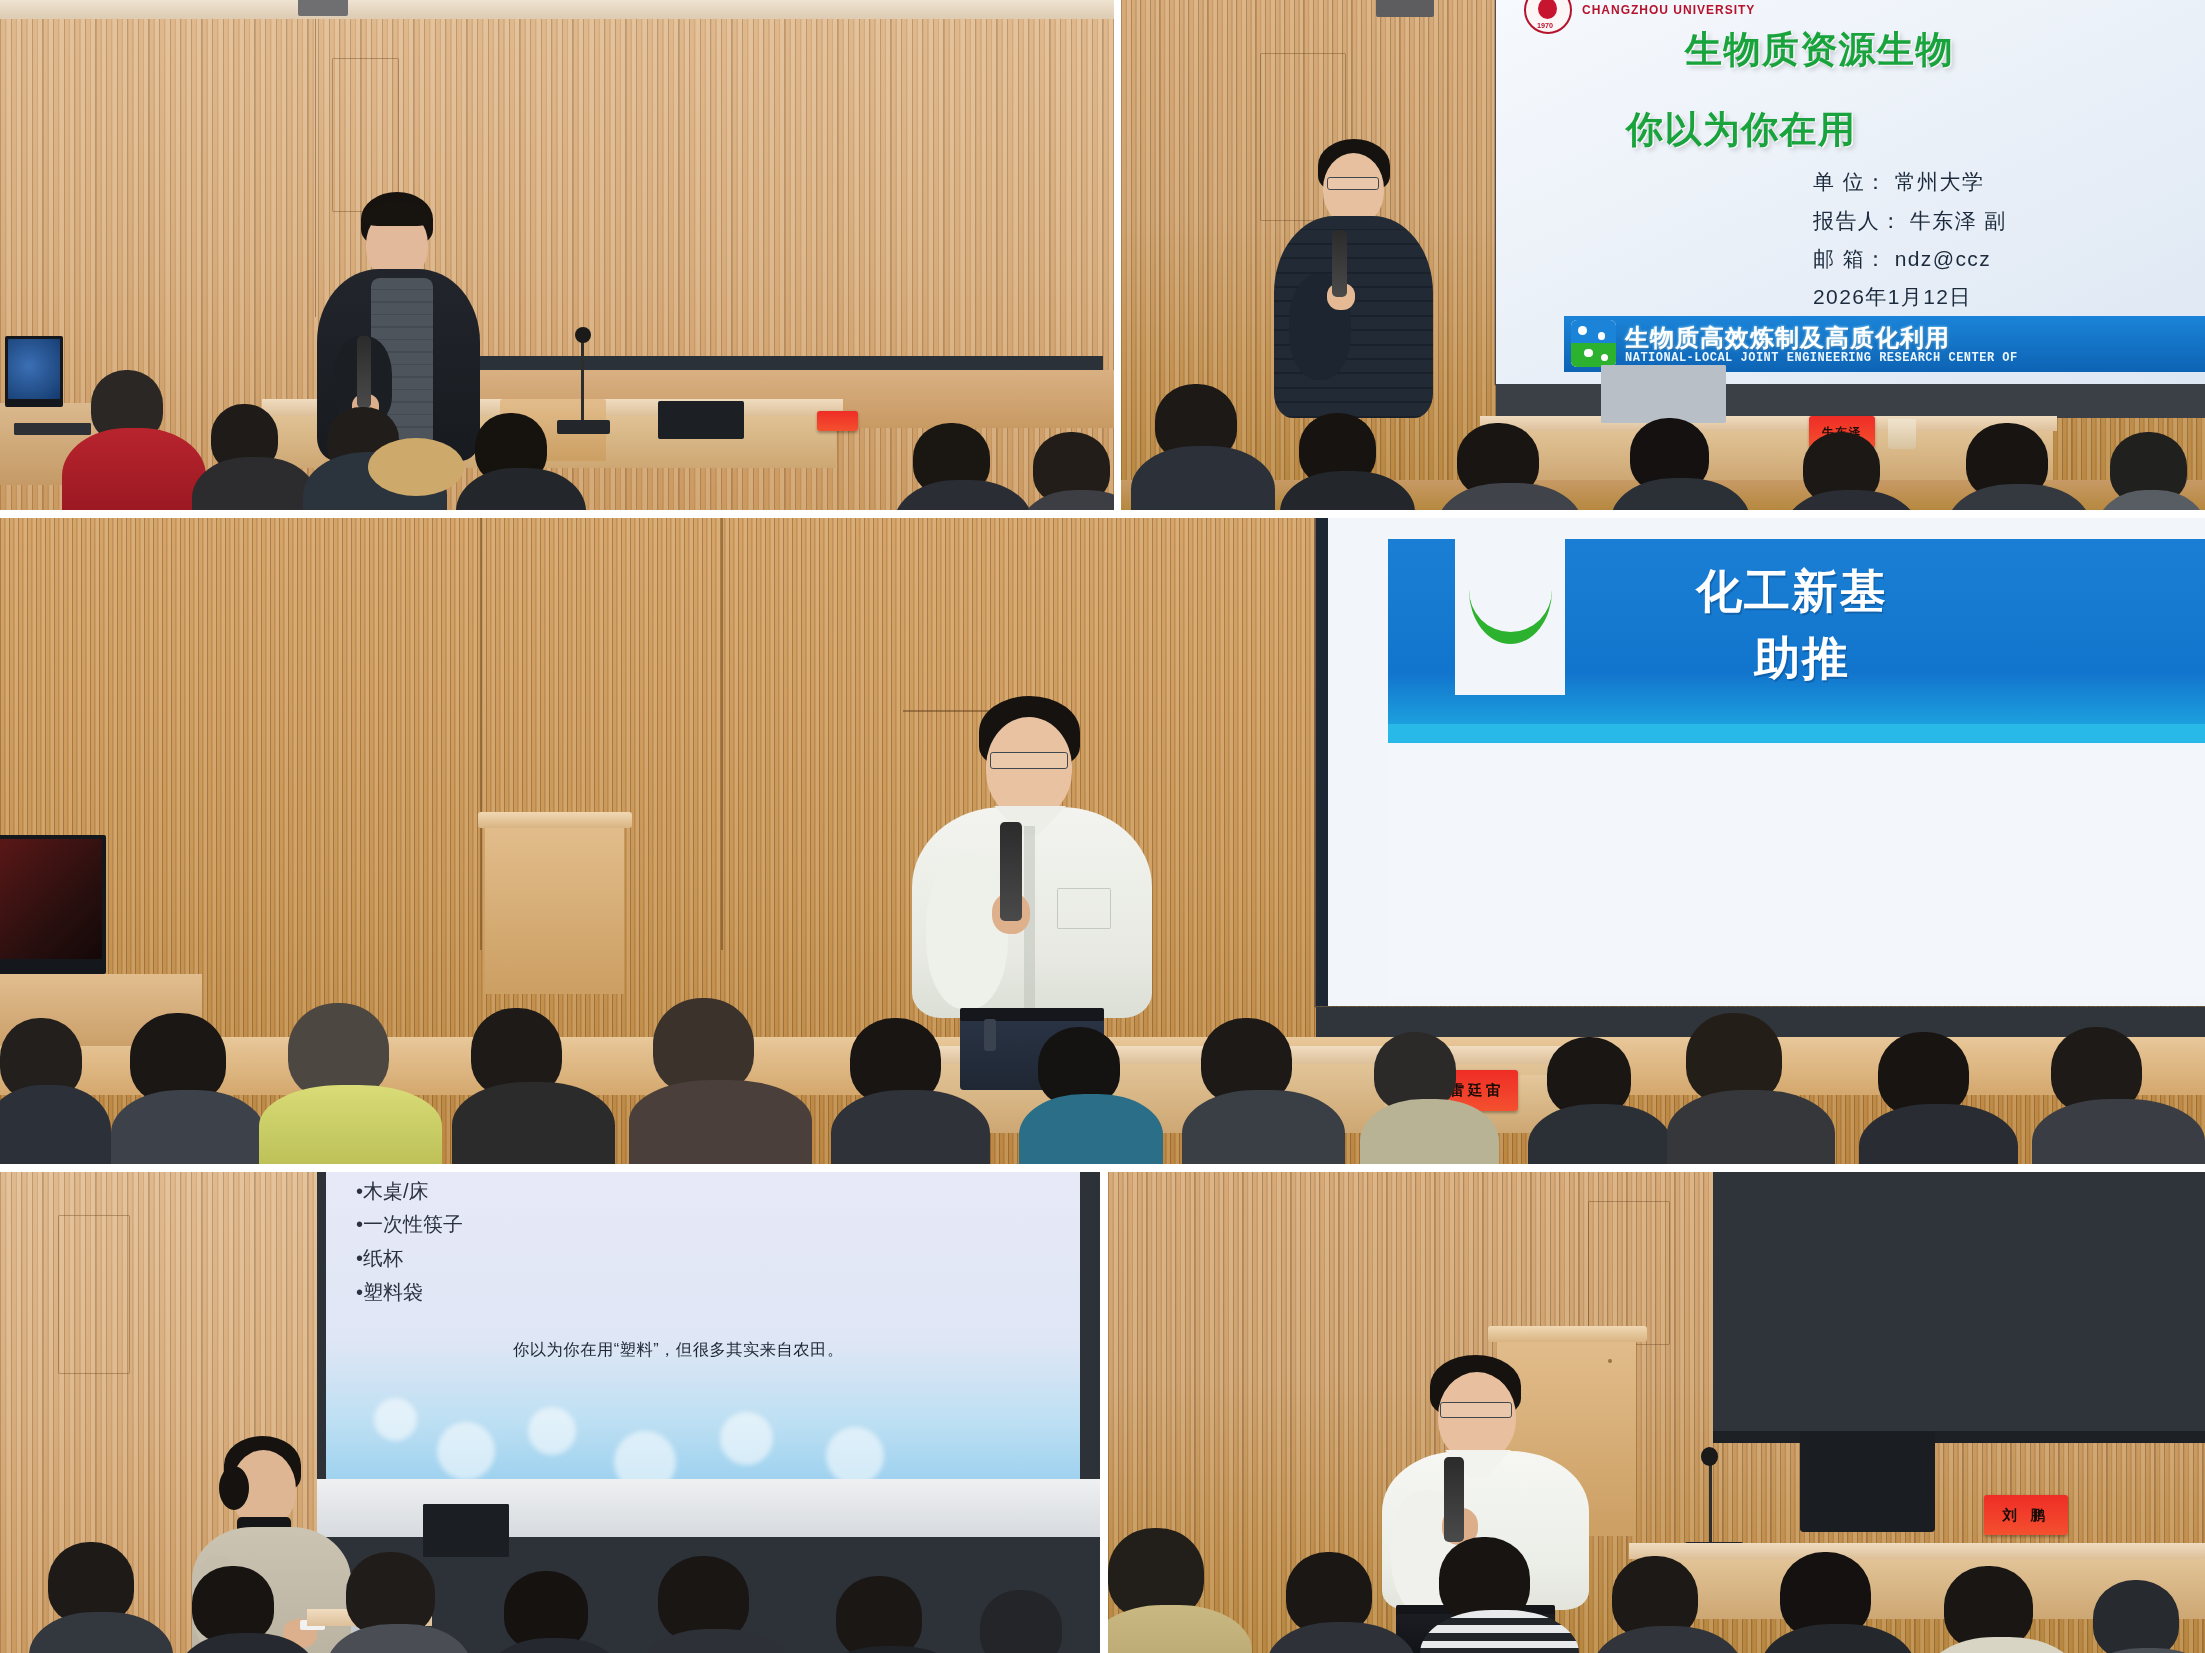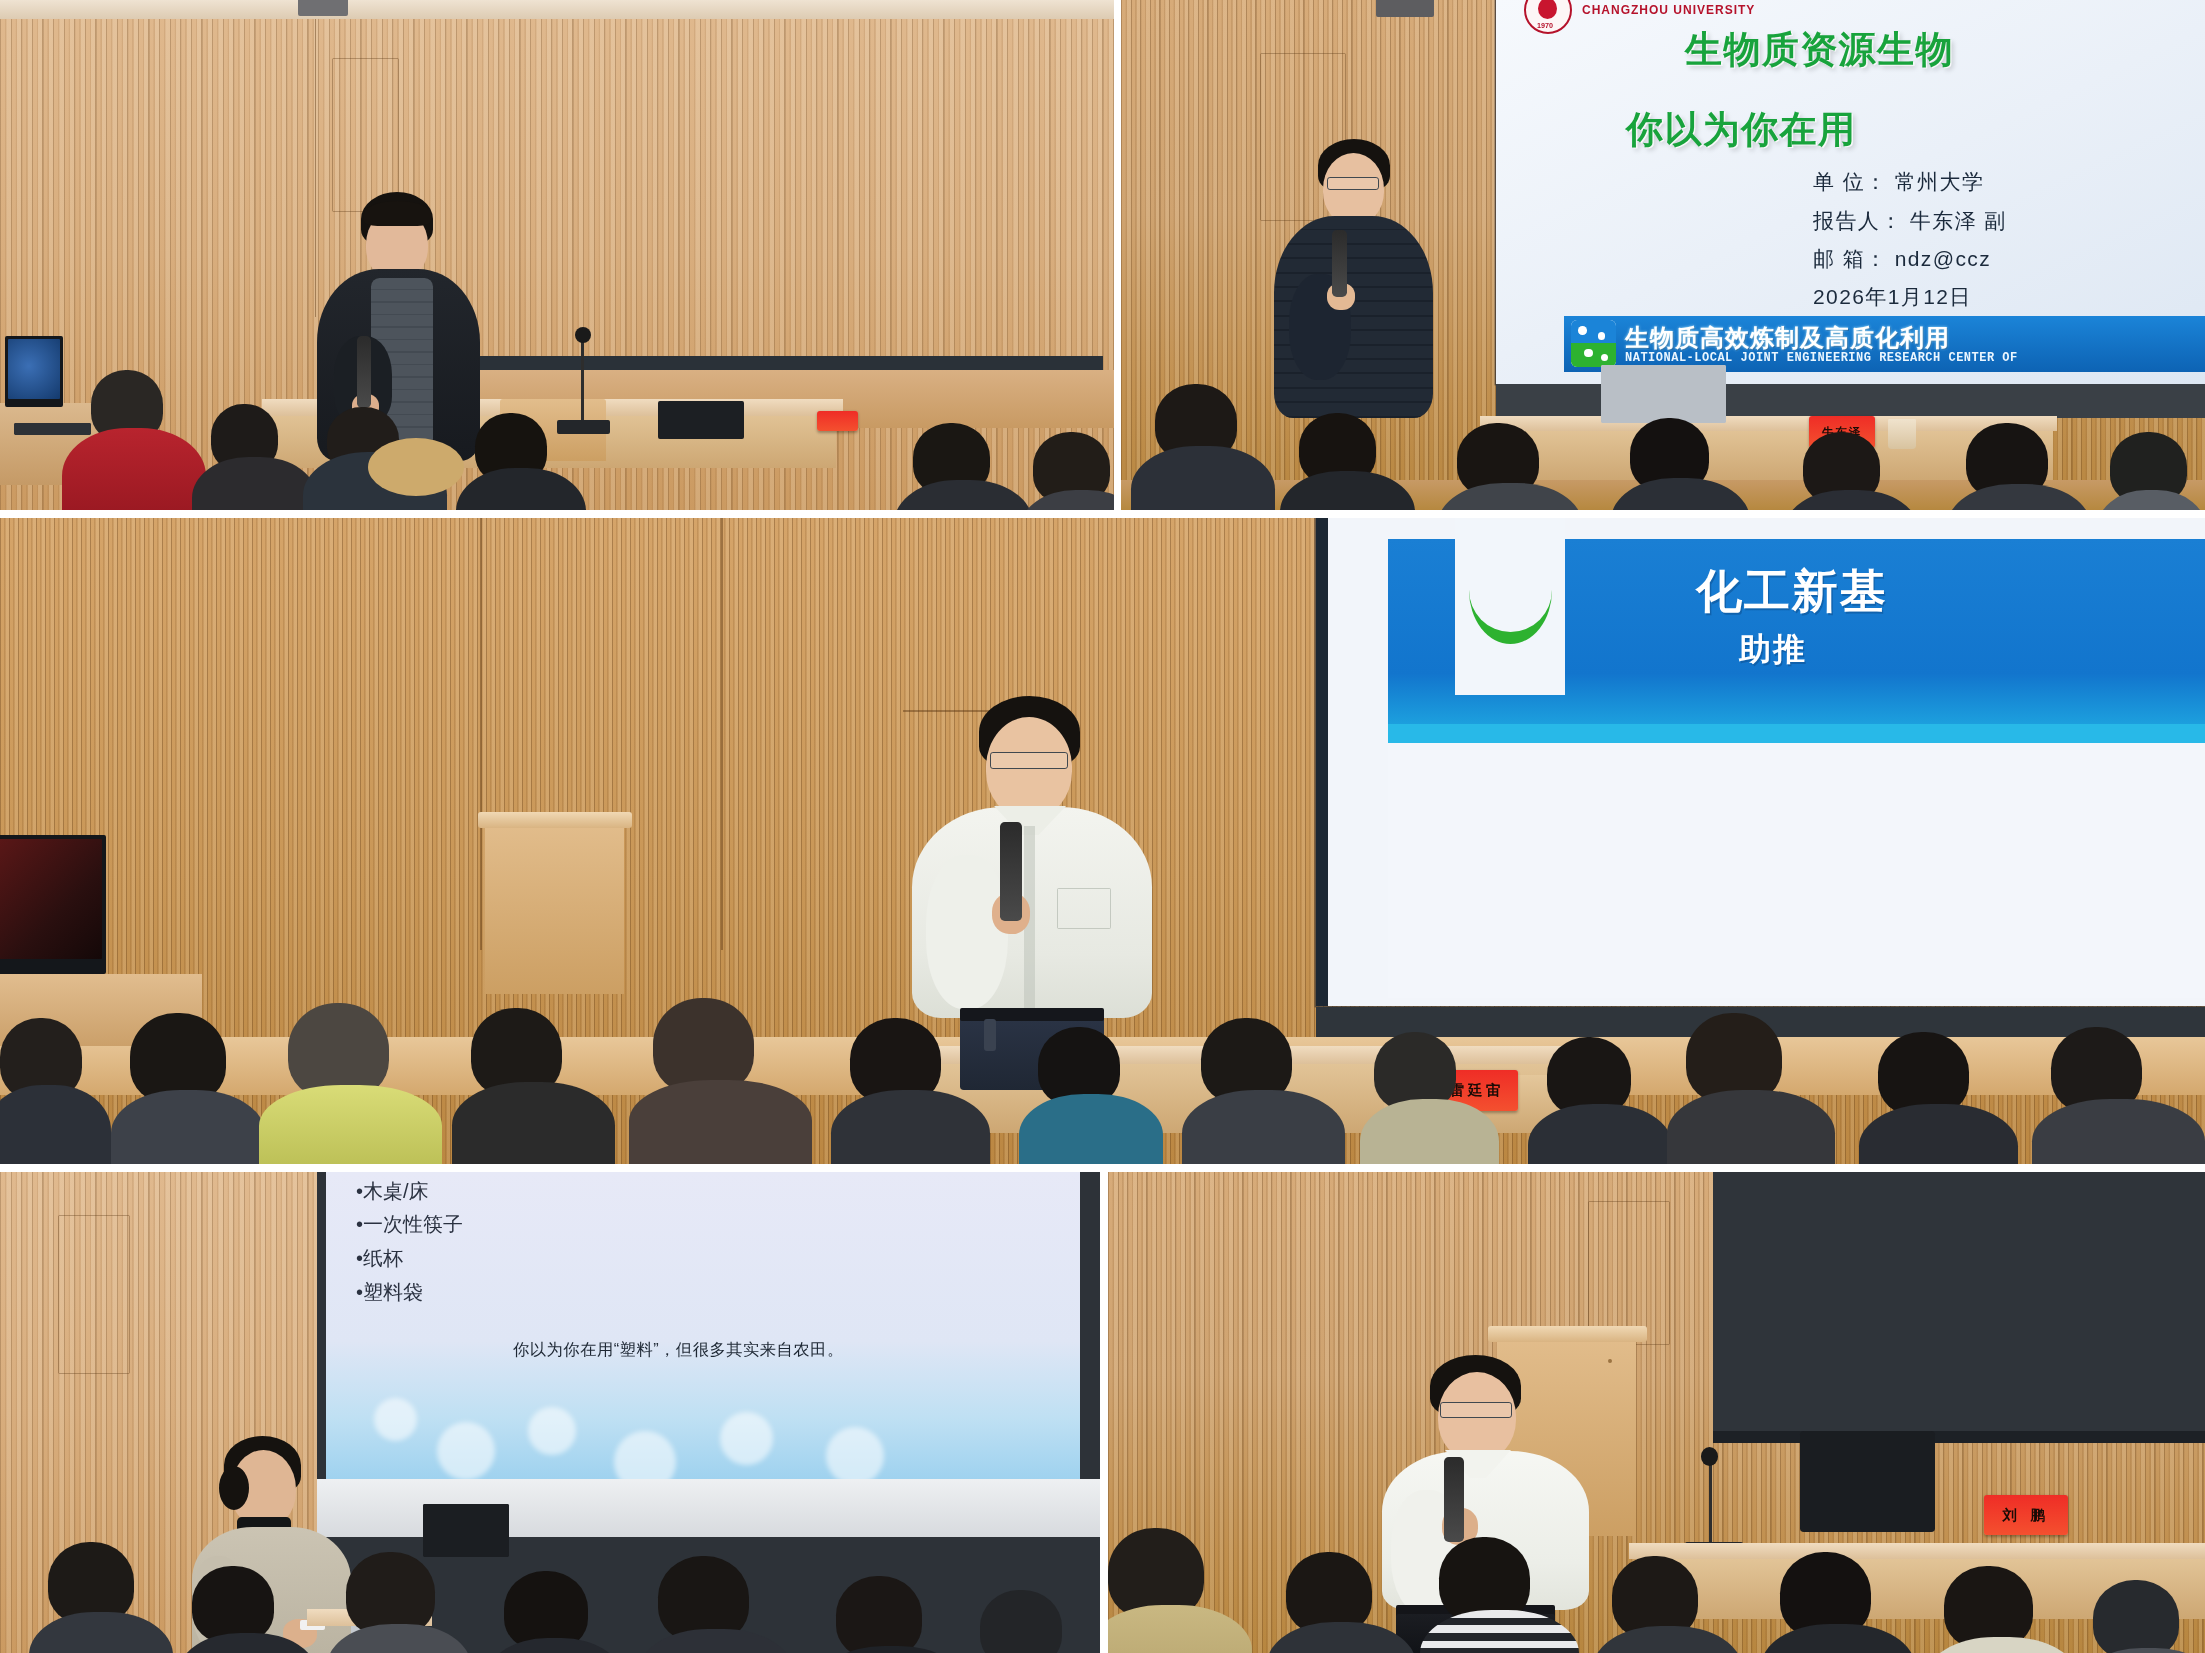--- a/index.html
+++ b/index.html
@@ -335,21 +335,21 @@
 
     <div class="screen" style="left:1316px;top:-8.6px;width:889px;height:497px;">
       <div style="position:absolute;inset:0;background:#f2f5fa;"></div>
 
       <div class="slide-blue-field" style="left:72px;top:30px;width:817px;height:192px;"></div>
 
       <div class="dio-box" style="left:139px;top:-8.6px;width:110px;height:194px;"></div>
       <div class="dio-smile" style="left:153px;top:81px;width:83px;height:54px;"></div>
 
       <div class="slide-cn-white" style="left:380px;top:52px;font-size:46px;">化工新基</div>
-      <div class="slide-cn-white" style="left:423px;top:119px;font-size:32px;">助推</div>
+      <div class="slide-cn-white" style="left:438px;top:119px;font-size:46px;">助推</div>
 
       <div style="position:absolute;left:72px;top:215px;width:817px;height:19px;background:#28b9e8;"></div>
 
       <div class="slide-white-field" style="left:72px;top:234px;width:817px;height:255px;"></div>
     </div>
     <div class="screen-frame" style="left:1316px;top:-8.6px;width:11.5px;height:497px;"></div>
     <div style="position:absolute;left:1316px;top:489px;width:889px;height:34px;background:#2f353b;"></div>
 
     <div class="wood-band" style="top:519px;height:58px;"></div>
 

